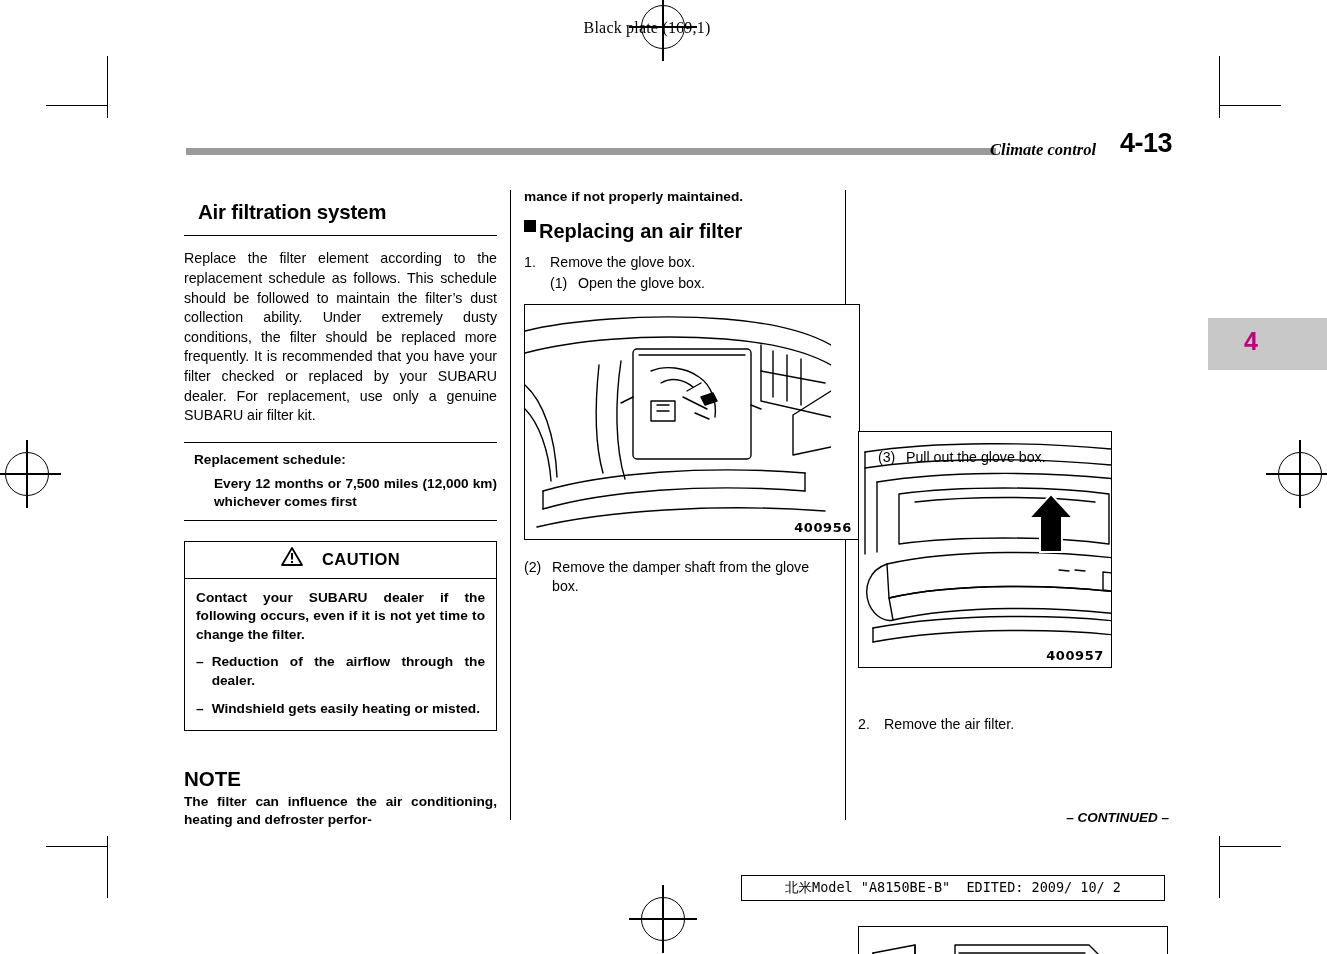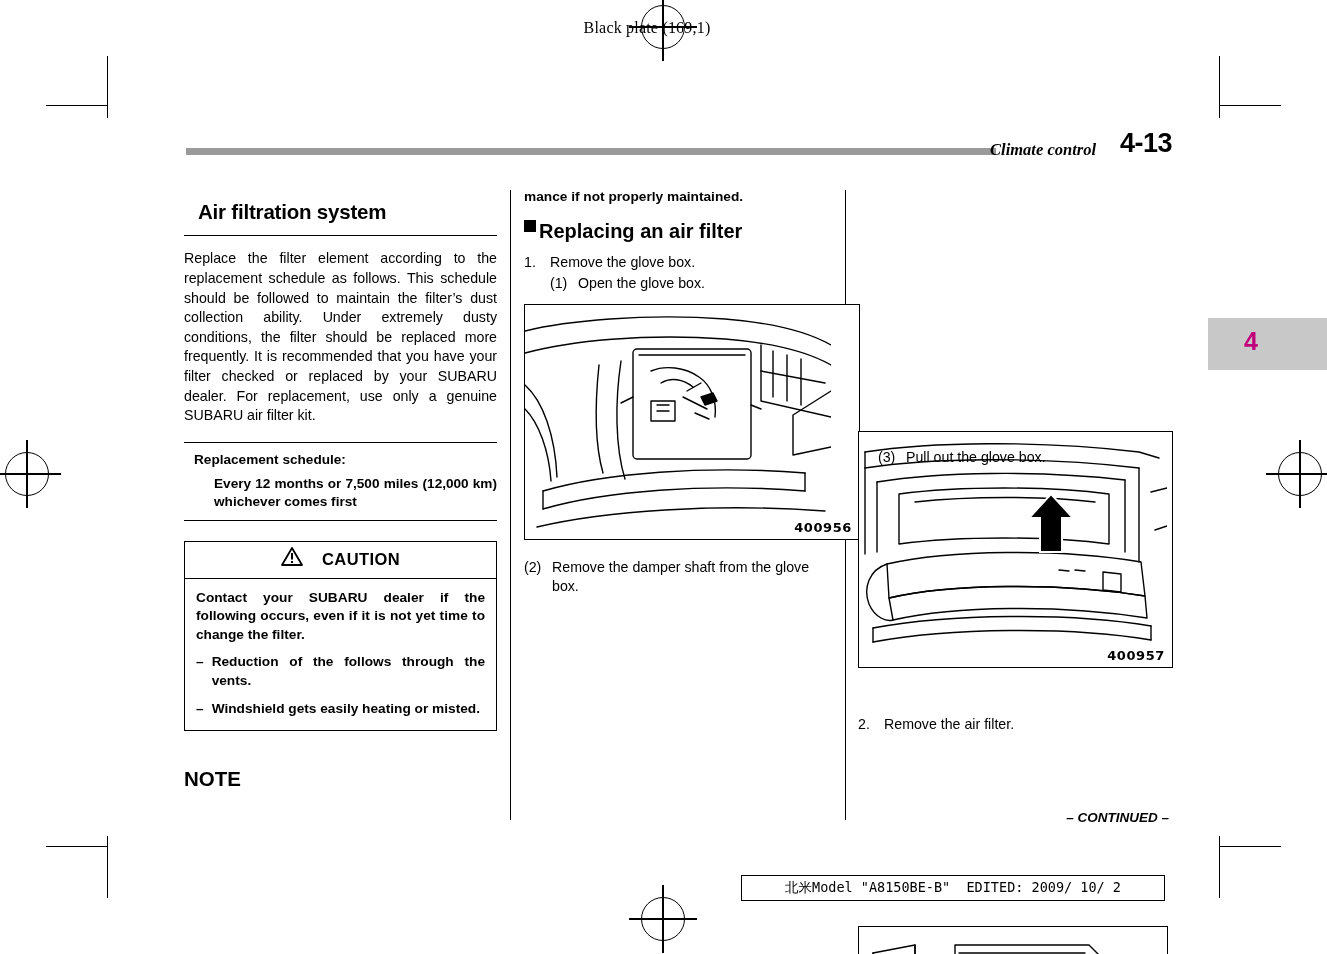--- a/index.html
+++ b/index.html
@@ -361,30 +361,31 @@
           <rect x="10" y="6" width="2" height="6.5" fill="#000"></rect>
           <rect x="10" y="14" width="2" height="2" fill="#000"></rect>
         </svg>
       </span>
       <span class="label">CAUTION</span>
     </div>
     <div class="caution-body">
       <div>Contact your SUBARU dealer if the following occurs, even if it is not yet time to change the filter.</div>
       <div class="dash-item">
         <span class="dash">–</span>
-        <span class="txt">Reduction of the follows through the vents.</span>
+        <span class="txt">Reduction of the airflow through the dealer.</span>
       </div>
       <div class="dash-item">
         <span class="dash">–</span>
         <span class="txt">Windshield gets easily heating or misted.</span>
       </div>
     </div>
   </div>
 
   <h3 class="note-title">NOTE</h3>
+  <p class="note-body">The filter can influence the air conditioning, heating and defroster perfor-</p>
 </div>
 
 <div class="col col2">
   <p class="cont-bold">mance if not properly maintained.</p>
 
   <h3 class="sub-head">
     <span class="sq-bullet"></span>
     <span>Replacing an air filter</span>
   </h3>
 
@@ -444,21 +445,21 @@
     </g>
   </svg>
   <span class="fig-id">400956</span>
 </div>
 
 <div class="caption" style="position:absolute; left:524px; top:548px; width:311px;">
   <span class="num">(2)</span>
   <span class="txt">Remove the damper shaft from the glove box.</span>
 </div>
 
-<div class="figure" style="left:858px; top:195px; width:315px; height:237px;">
+<div class="figure" style="left:858px; top:195px; width:254px; height:237px;">
   <svg width="308" height="235" viewBox="0 0 308 235">
     <g fill="none" stroke="#000" stroke-width="1.4" stroke-linejoin="round" stroke-linecap="round">
 
       <path d="M6 20 C 70 10, 180 8, 280 20 L300 26"></path>
       <path d="M6 36 C 70 26, 180 24, 280 36"></path>
       <path d="M18 50 C 80 40, 180 38, 266 48"></path>
       <path d="M18 50 L18 120"></path>
       <path d="M6 20 L6 122"></path>
       <path d="M266 48 L266 120"></path>
       <path d="M280 36 L280 130"></path>

